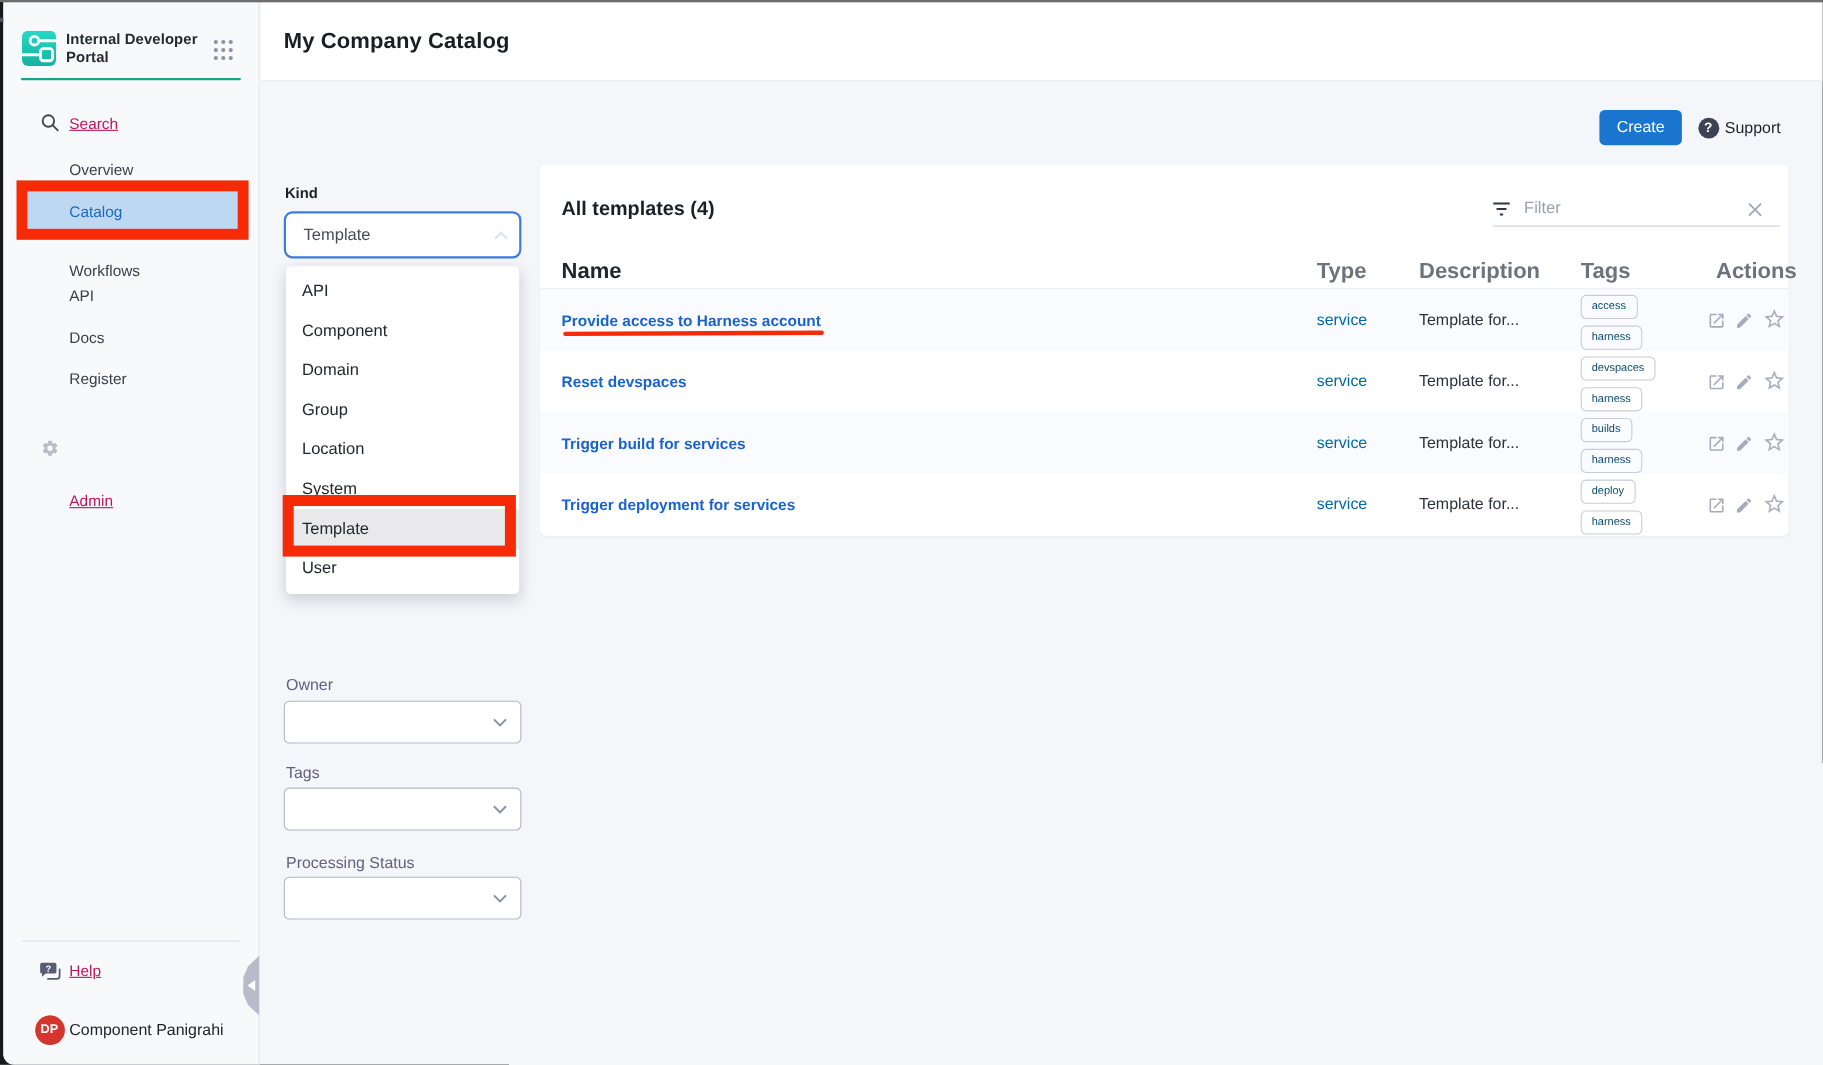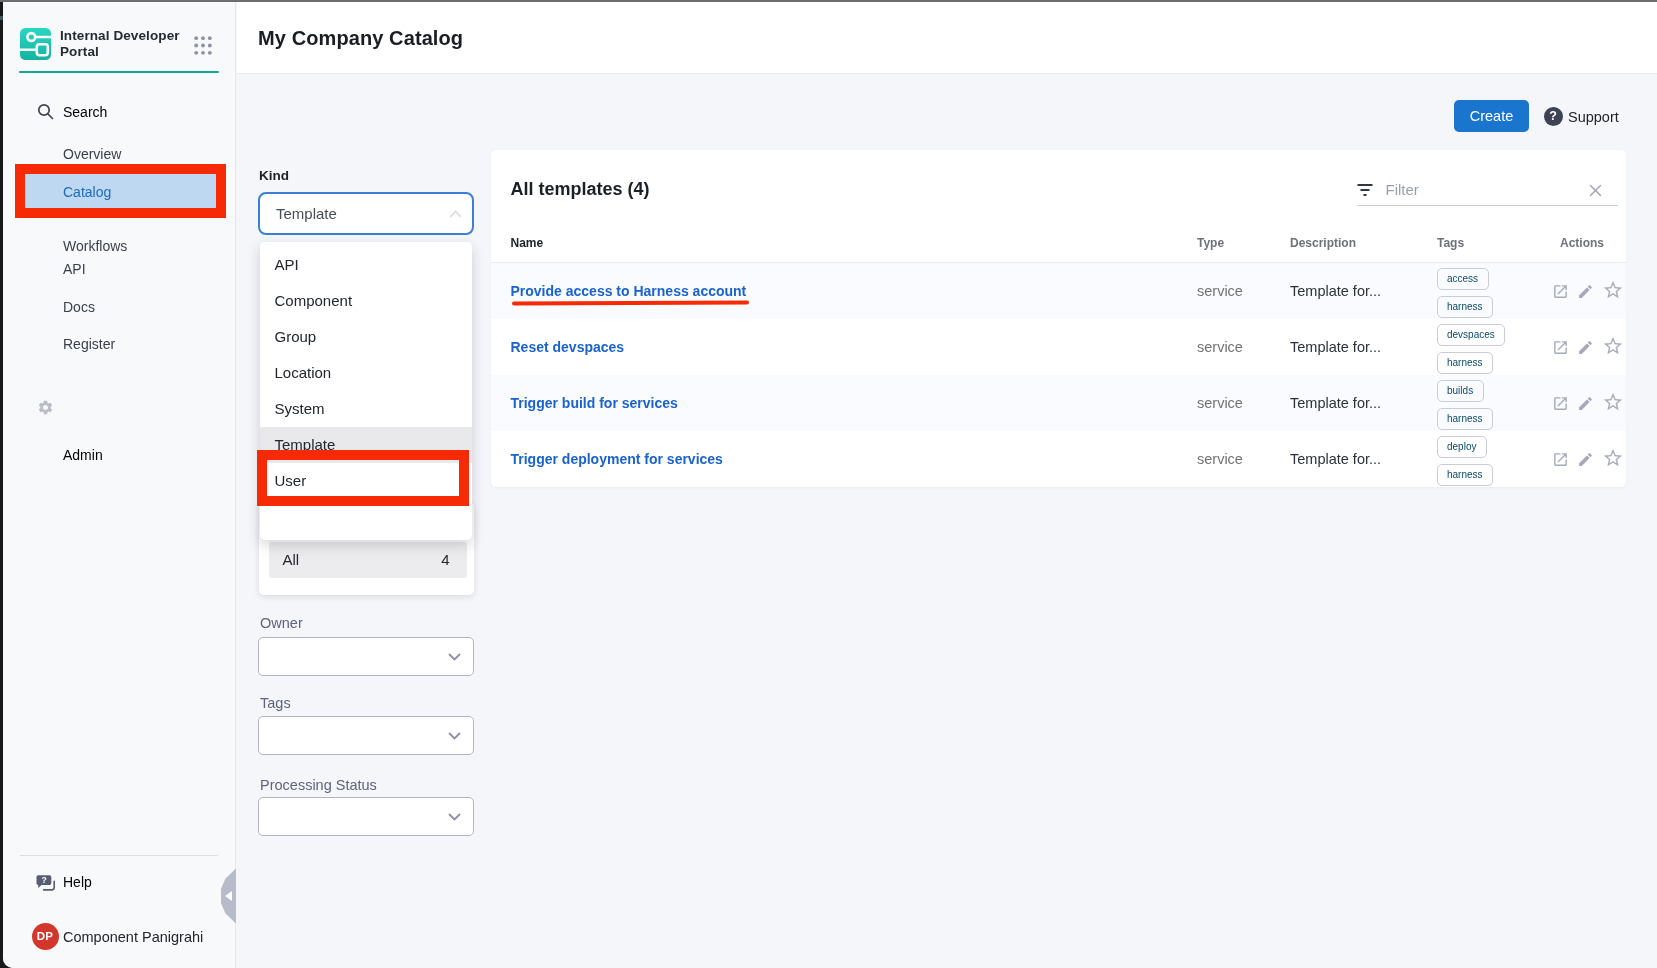--- a/index.html
+++ b/index.html
@@ -8,21 +8,21 @@
   .abs { position:absolute; }
   #topline { position:absolute; top:0; left:0; width:1657px; height:1.5px; background:#6e6e6e; z-index:50; }
   #win { position:absolute; left:3px; top:1.5px; right:0; bottom:0; background:#f4f6fa; border-bottom-left-radius:10px; overflow:hidden; }
   
   #sidebar { position:absolute; left:0; top:0; bottom:0; width:233px; background:#f8f9fb; border-right:1px solid #e5e7ec; }
   .sbtitle { position:absolute; left:57px; top:26px; font-size:13.5px; font-weight:bold; color:#262a33; line-height:16px; letter-spacing:.1px; }
   .tealline { position:absolute; left:16px; top:69px; width:200px; height:2.5px; background:#14a789; border-radius:2px; }
   .navtx { position:absolute; left:60px; font-size:14px; color:#3a3f4b; white-space:nowrap; }
   .cathl { position:absolute; left:22px; top:172.5px; width:191px; height:34px; background:#bed8f1; }
   .redbox { position:absolute; border:10px solid #f62b06; }
-  #help-tx, #admin-tx, #search-tx { color:#000000; }
+  #help-tx, #admin-tx, #search-tx { color:#be185d;text-decoration:underline; }
   .divider2 { position:absolute; left:17px; top:853px; width:198px; height:1px; background:#dbdee5; }
   .avatar { position:absolute; left:28.5px; top:921px; width:27px; height:27px; border-radius:50%; background:#d3362d; color:#fff; font-size:11.5px; font-weight:bold; text-align:center; line-height:27px; letter-spacing:.2px; }
   .collapse { position:absolute; left:218px; top:867px; width:15px; height:55px; background:#b8bcca; clip-path:polygon(100% 0%, 100% 100%, 30% 82%, 0% 63%, 0% 37%, 30% 18%); }
   .collapse:after { content:""; position:absolute; left:4px; top:22px; border-top:5.5px solid transparent; border-bottom:5.5px solid transparent; border-right:7px solid #fff; }
   
   #topbar { position:absolute; left:234px; right:0; top:0; height:72px; background:#fff; border-bottom:1px solid #e7e9ee;text-align:center; }
   #pagetitle { position:absolute; left:21px; top:25px; font-size:20px; font-weight:bold; color:#1a1d23; letter-spacing:.1px; }
   
   .createbtn { position:absolute; left:1451px; top:98.5px; width:75px; height:32px; background:#1a75cf; border-radius:5px; color:#fff; font-size:14.5px; text-align:center; line-height:32px; }
   .qcircle { position:absolute; left:1540.5px; top:105.5px; width:19px; height:19px; border-radius:50%; background:#3d4354; color:#fff; font-size:12.5px; font-weight:bold; text-align:center; line-height:19px; }
@@ -37,26 +37,26 @@
   .menu .mi { height:36px; line-height:36px; padding-left:15px; font-size:15px; color:#23262c; }
   .menu .sel { background:#e9e9eb; }
   .allcard { position:absolute; left:255.5px; top:500px; width:215.5px; height:93px; background:#fff; border-radius:5px; box-shadow:0 2px 6px rgba(30,35,50,.12); z-index:4; }
   .allrow { position:absolute; left:10px; bottom:16.5px; width:198px; height:36.5px; background:#ececee; border-radius:3px; font-size:15px; color:#24272e; line-height:36.5px; }
   .allrow .l { position:absolute; left:14px; } .allrow .r { position:absolute; right:17px; }
   
   #card { position:absolute; left:487.5px; top:148px; width:1135.5px; height:337px; background:#fff; border-radius:5px; box-shadow:0 1px 3px rgba(40,50,70,.05); }
   .cardtitle { position:absolute; left:20px; top:29px; font-size:18px; font-weight:bold; color:#1c2026; }
   .filtertx { position:absolute; left:895px; top:31px; font-size:15px; color:#9aa0aa; }
   .funderline { position:absolute; left:866px; top:55px; width:261px; height:1px; background:#cbced6; }
-  .th { position:absolute; top:86px; font-size:12px; font-weight:bold; color:#6e727a; }
+  .th { position:absolute; top:86px; font-size:20px; font-weight:bold; color:#6e727a; }
   .hdivider { position:absolute; left:0; top:112px; width:100%; height:1px; background:#e9ebf0; }
   .row { position:absolute; left:0; width:100%; height:56px; }
   .stripe { background:#fafbfe; }
   .rlink { position:absolute; left:20px; top:20px; font-size:14px; font-weight:bold; color:#1a63cc; }
-  .rtype { position:absolute; left:706.5px; top:20px; font-size:14.5px; color:#737373; }
+  .rtype { position:absolute; left:706.5px; top:20px; font-size:14.5px; color:#0369a1; }
   .rdesc { position:absolute; left:799.5px; top:20px; font-size:14.5px; color:#2d313a; }
   .chip { position:absolute; left:946px; height:22px; line-height:20.5px; border:1px solid #c9ccd6; border-radius:5px; padding:0 9.5px; font-size:10px; color:#0c4a6e; background:transparent; }
   .c1 { top:5.5px; } .c2 { top:33.5px; }
   .act { position:absolute; top:20px; }
   .redline { position:absolute; left:21px; top:151.5px; width:237px; height:3.5px; background:#f62b06; border-radius:2px; transform:rotate(-.25deg); }
   svg { display:block; }
 </style>
 </head>
 <body>
 <div id="win">
@@ -132,29 +132,24 @@
   <div class="qcircle">?</div>
   <div class="supporttx">Support</div>
 
   <div class="flabel" style="left:256px; top:166.5px;">Kind</div>
   <div class="kindsel">
       <span>Template</span>
     <svg class="abs" style="right:10px; top:16px;" width="13" height="8" viewBox="0 0 13 8">
       <polyline points="1,7 6.5,1.5 12,7" fill="none" stroke="#dfe3e9" stroke-width="2"></polyline>
     </svg>
   </div>
-  <div class="allcard">
-    <div class="allrow">
-        <span class="l">All</span>
-        <span class="r">4</span>
-      </div>
-  </div>
   <div class="menu">
     <div class="mi">API</div>
     <div class="mi">Component</div>
+    <div class="mi">Domain</div>
     <div class="mi">Group</div>
     <div class="mi">Location</div>
     <div class="mi">System</div>
     <div class="mi sel">Template</div>
     <div class="mi">User</div>
   </div>
   <div class="redbox" style="left:254px; top:448.5px; width:211.5px; height:56px; z-index:6;"></div>
   <div class="flabel2" style="left:257px; top:613.5px;">Owner</div>
   <div class="selbox" style="top:635.5px;">
     <svg class="abs" style="right:12px; top:15px;" width="13" height="8" viewBox="0 0 13 8">

